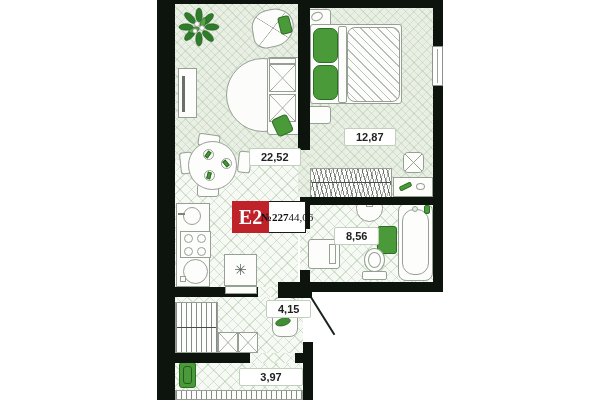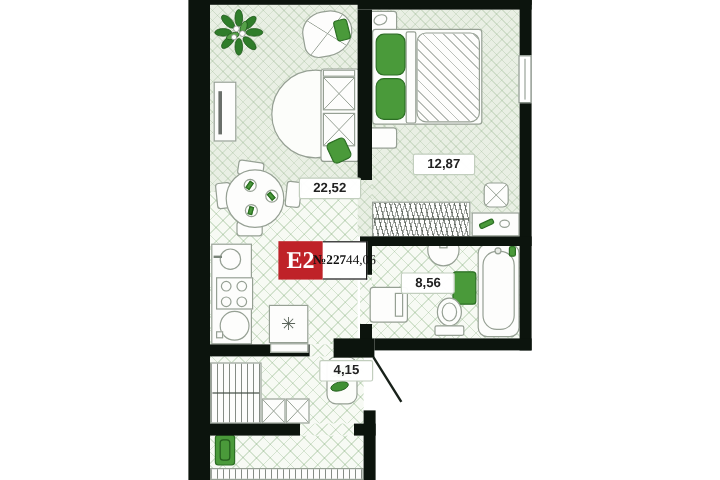--- a/index.html
+++ b/index.html
@@ -176,20 +176,21 @@
 
   <div class="abs z4" style="left:432px;top:46px;width:11px;height:40px;background:#fff;border:1px solid #8a948a;">
     <div class="abs" style="left:4px;top:2px;width:1px;height:34px;background:#9aa49a;"></div>
   </div>
   <div class="abs z4" style="left:312px;top:297px;width:44px;height:2px;background:#18211a;transform:rotate(58deg);transform-origin:0 0;"></div>
 
   <div class="abs lbl" style="left:249px;top:148px;">22,52</div>
   <div class="abs lbl" style="left:344px;top:128px;">12,87</div>
   <div class="abs lbl" style="left:334px;top:227px;">8,56</div>
   <div class="abs lbl" style="left:238px;top:300px;margin-left:28px;">4,15</div>
+  <div class="abs lbl" style="left:239px;top:368px;width:64px;">3,97</div>
 
   <div class="abs badge" style="left:232px;top:201px;font-family:Liberation Serif, serif;">
     <div class="badge-red">E2</div>
     <div class="badge-white">
       <div class="badge-num">№227</div>
       <div class="badge-area">44,06</div>
     </div>
   </div>
 
 </div>

